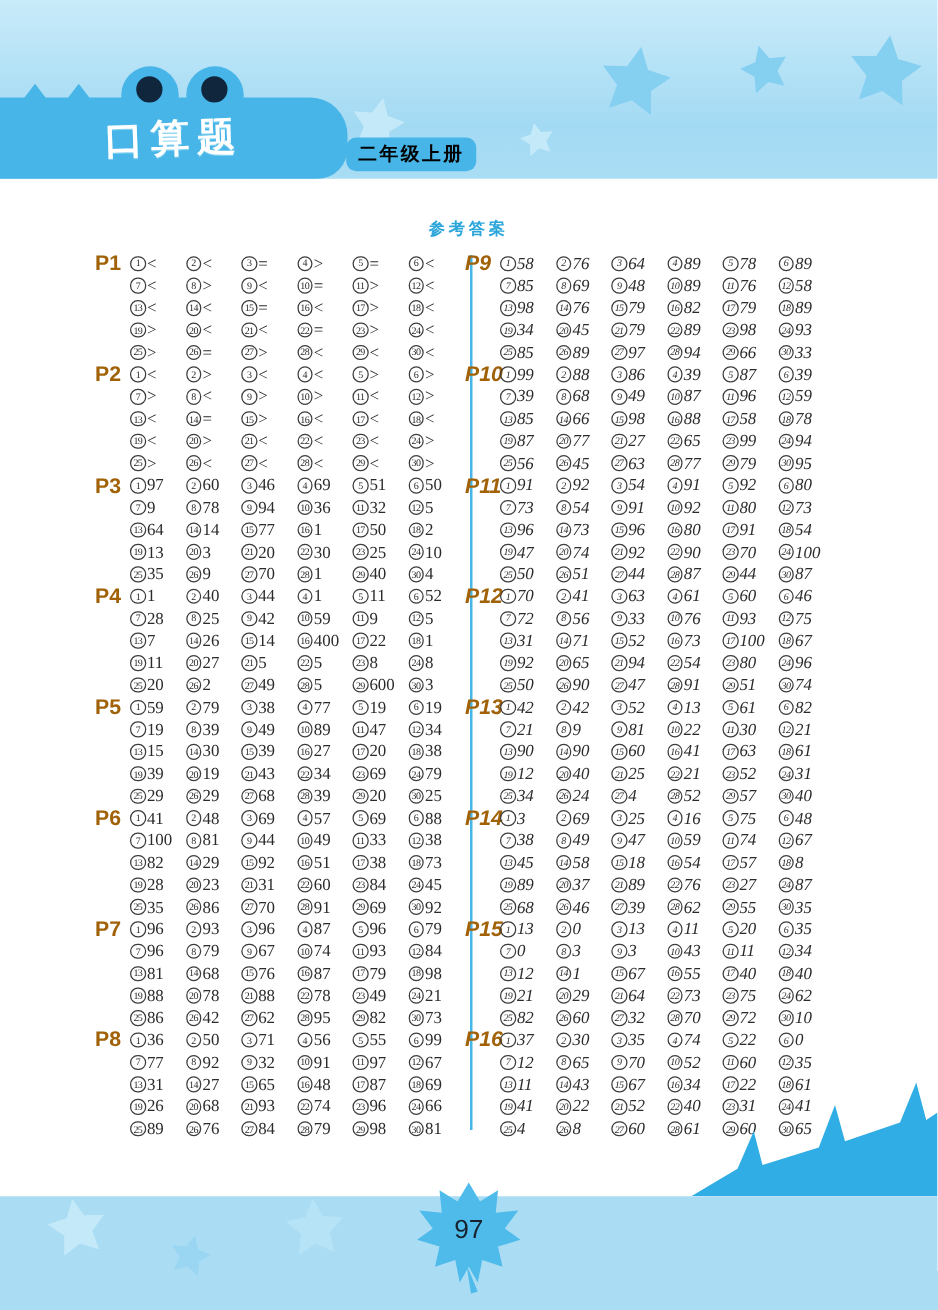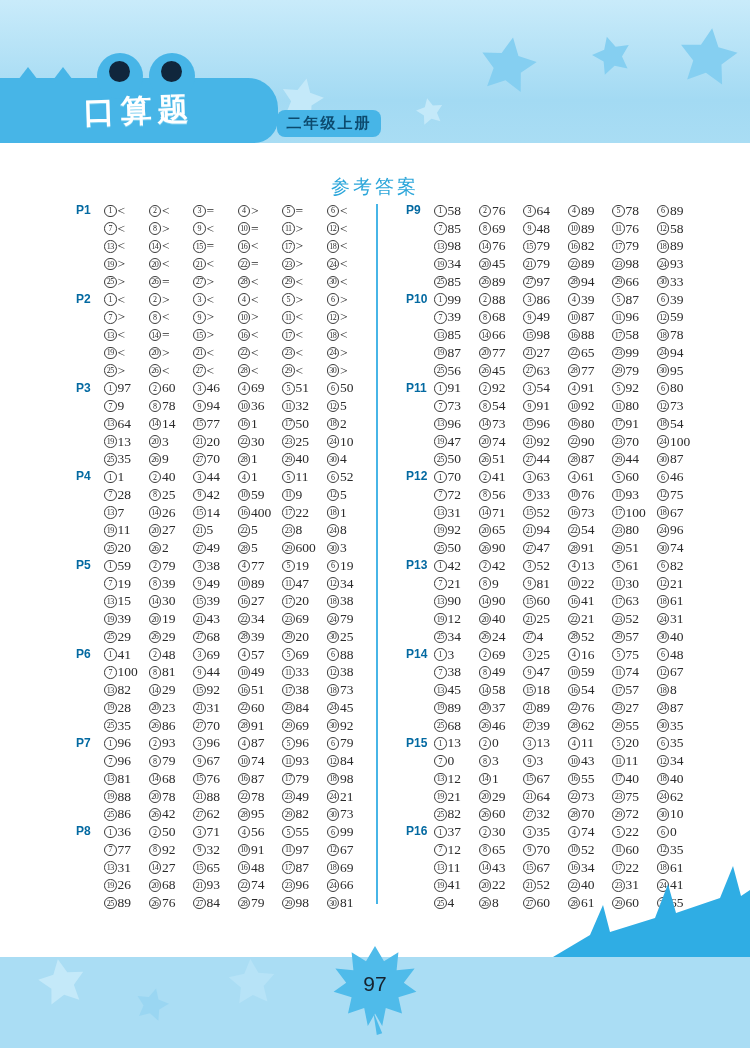--- a/index.html
+++ b/index.html
@@ -22,37 +22,37 @@
   .pupil{position:absolute;width:21px;height:21px;border-radius:50%;background:#10263c;left:12px;top:8px;}
   .spikes{position:absolute;left:10px;top:62px;}
   .logo-text{
     position:absolute;left:0;top:78px;width:278px;height:65px;
     display:flex;align-items:center;justify-content:center;
     color:#ffffff;font-weight:bold;font-size:31px;letter-spacing:6px;
     transform:rotate(-2deg);text-shadow:0 1px 0 #7fd0f0;
   }
   .edition-pill{
     position:absolute;left:277px;top:110px;width:104px;height:27px;border-radius:8px;
-    background:#47b5e7;color:#0c4a6e;font-weight:bold;font-size:15px;letter-spacing:2px;
+    background:#47b5e7;color:#000000;font-weight:bold;font-size:15px;letter-spacing:2px;
     display:flex;align-items:center;justify-content:center;
   }
   
   .page-title{
     position:absolute;left:0;top:174px;width:750px;text-align:center;
-    color:#2ca6da;font-size:19px;font-weight:normal;letter-spacing:3px;
+    color:#2ca6da;font-size:13px;font-weight:bold;letter-spacing:3px;
   }
   .col-divider{
     position:absolute;left:376px;top:204px;width:2px;height:700px;background:#47b5e7;
   }
   .answers-col{position:absolute;top:202px;width:300px;}
   #col-left{left:76px;}
-  #col-right{left:406px;}
+  #col-right{left:372px;font-style:italic;}
   .section{display:flex;align-items:flex-start;}
   .plabel{
-    width:28px;flex:0 0 28px;color:#0369a1;font-weight:bold;font-size:12px;
+    width:28px;flex:0 0 28px;color:#a16207;font-weight:bold;font-size:17px;
     line-height:17.75px;
   }
   .answers{
     display:grid;grid-template-columns:repeat(6,44.5px);grid-auto-rows:17.75px;
   }
   .cell{display:flex;align-items:center;white-space:nowrap;}
   .marker{
     flex:0 0 auto;display:inline-flex;align-items:center;justify-content:center;
     width:12.5px;height:12.5px;border:1px solid #3c3c3c;border-radius:50%;
     font-family:"Liberation Serif", serif;font-size:8px;letter-spacing:-0.5px;

